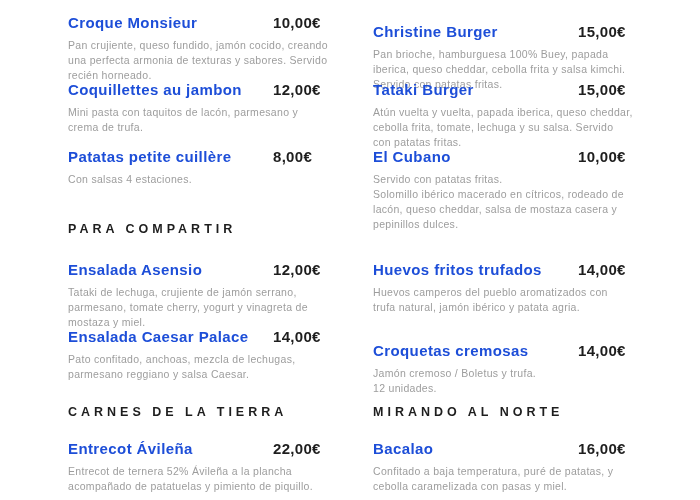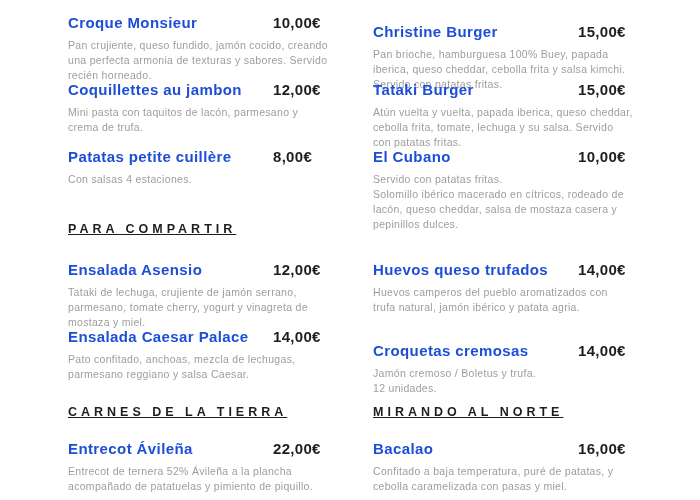--- a/index.html
+++ b/index.html
@@ -64,21 +64,20 @@
     letter-spacing: 0.3px;
   }
   .section {
     position: absolute;
     left: 0;
     font-size: 12.5px;
     font-weight: 700;
     color: #1e1e1e;
     letter-spacing: 4px;
     white-space: nowrap;
-    text-decoration: underline;
   }
 </style>
 </head>
 <body>
 
 <div class="menu-page">
 
   <div class="col col-left">
 
     <div class="item" style="top:13px">
@@ -175,21 +174,21 @@
         <span class="price">10,00€</span>
       </div>
       <div class="desc">
         <div>Servido con patatas fritas.</div>
         <div>Solomillo ibérico macerado en cítricos, rodeado de lacón, queso cheddar, salsa de mostaza casera y pepinillos dulces.</div>
       </div>
     </div>
 
     <div class="item" style="top:260px">
       <div class="head">
-        <span class="title">Huevos queso trufados</span>
+        <span class="title">Huevos fritos trufados</span>
         <span class="price">14,00€</span>
       </div>
       <div class="desc">
         <div>Huevos camperos del pueblo aromatizados con trufa natural, jamón ibérico y patata agria.</div>
       </div>
     </div>
 
     <div class="item" style="top:341px">
       <div class="head">
         <span class="title">Croquetas cremosas</span>

